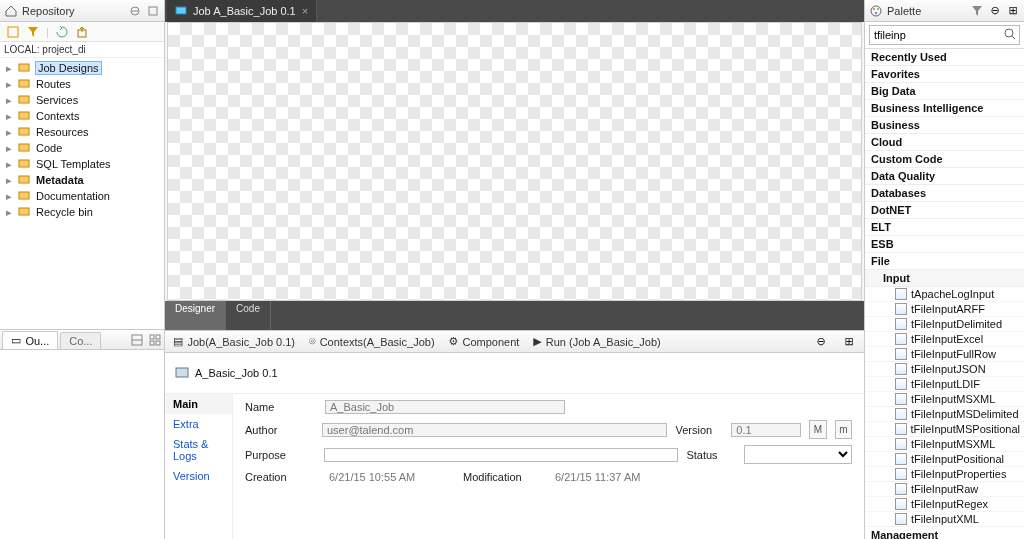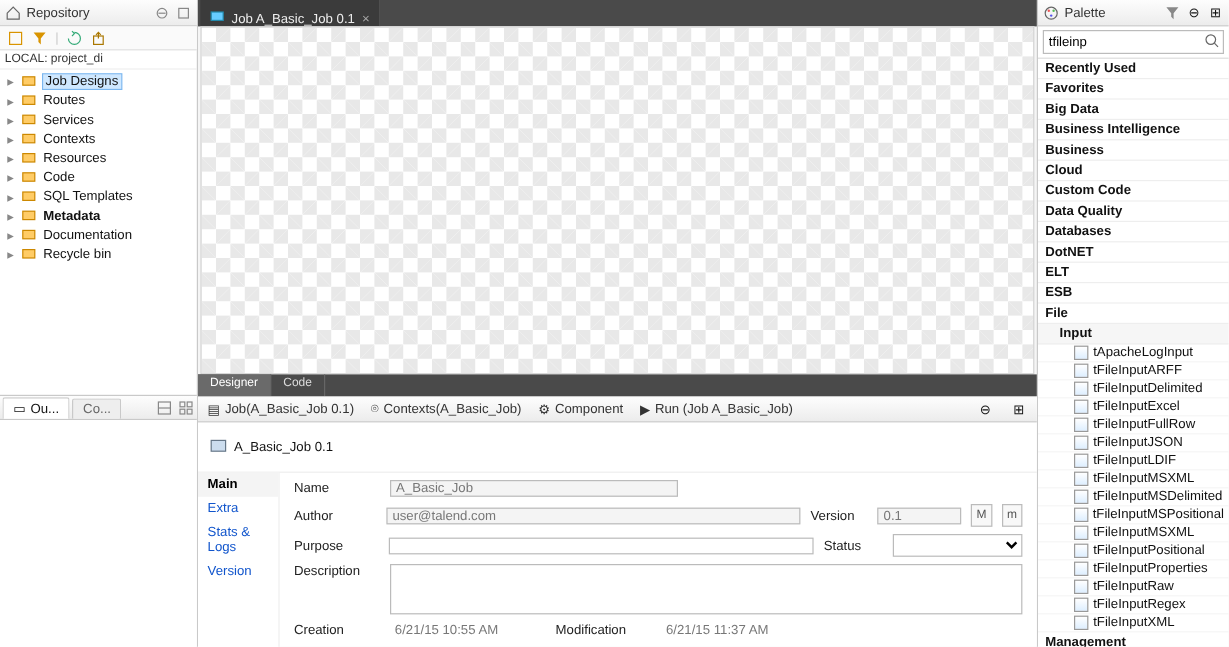--- a/index.html
+++ b/index.html
@@ -18,33 +18,33 @@
   .tree-item .arrow{position:absolute;left:6px;color:#888;}
   .tree-item .ico16{width:14px;height:14px;display:inline-block;}
   .left .lower { height:215px; border-top:1px solid #c9c9c9; display:flex; flex-direction:column;}
   .tabs-sm { display:flex; background:linear-gradient(#fdfdfd,#ececec); border-bottom:1px solid #c9c9c9; height:20px; align-items:flex-end;}
   .tabs-sm .tab{ padding:2px 8px; border:1px solid #c9c9c9; border-bottom:none; margin-left:2px; background:#fff; border-radius:2px 2px 0 0; display:flex; gap:4px; align-items:center; font-size:10px;}
   .tabs-sm .tab.inact{background:#eee;color:#666;}
   .tabs-sm .spacer{flex:1;}
   
   .center { display:flex; flex-direction:column; border-right:1px solid #c9c9c9;}
   .ed-tabbar{height:22px;background:#4a4a4a;display:flex;align-items:center;padding-left:2px;}
-  .ed-tab{height:22px;background:#3b3b3b;color:#eee;display:flex;align-items:flex-end;padding:0 8px;gap:6px;font-size:11px;border-right:1px solid #555;}
+  .ed-tab{height:22px;background:#3b3b3b;color:#eee;display:flex;align-items:center;padding:0 8px;gap:6px;font-size:11px;border-right:1px solid #555;}
   .ed-tab .close{color:#aaa;cursor:pointer;}
   .canvas{flex:1;background:#fff;
     background-image:
       linear-gradient(45deg,#e8e8e8 25%,transparent 25%),
       linear-gradient(-45deg,#e8e8e8 25%,transparent 25%),
       linear-gradient(45deg,transparent 75%,#e8e8e8 75%),
       linear-gradient(-45deg,transparent 75%,#e8e8e8 75%);
     background-size:24px 24px;
     background-position:0 0,0 12px,12px -12px,-12px 0;
     border:1px solid #d0d0d0;margin:0 2px;
   }
-  .dc-tabs{height:18px;background:#4a4a4a;display:flex;}
+  .dc-tabs{height:29px;background:#4a4a4a;display:flex;}
   .dc-tabs .dct{color:#ddd;padding:2px 10px;font-size:10px;border-right:1px solid #666;cursor:pointer;}
   .dc-tabs .dct.active{background:#6a6a6a;color:#fff;}
   .props{height:214px;border-top:1px solid #c9c9c9;display:flex;flex-direction:column;background:#fff;}
   .prop-tabs{height:22px;background:linear-gradient(#fdfdfd,#ececec);border-bottom:1px solid #c9c9c9;display:flex;align-items:center;gap:14px;padding:0 8px;}
   .prop-tabs .pt{display:flex;align-items:center;gap:4px;color:#333;cursor:pointer;}
   .prop-tabs .fill{flex:1;}
   .prop-title{padding:12px 10px;font-weight:normal;font-size:13px;display:flex;align-items:center;gap:6px;border-bottom:1px solid #eee;}
   .prop-body{flex:1;display:flex;}
   .prop-side{width:68px;border-right:1px solid #eee;background:#fff;}
   .prop-side .ps{padding:4px 8px;cursor:pointer;color:#15c;}
@@ -287,24 +287,20 @@
             <input type="text" class="ver" readonly="" value="0.1" style="">
             <span class="sqbtn">M</span>
             <span class="sqbtn">m</span>
           </div>
           <div class="row">
             <label>Purpose</label>
             <input type="text" class="wide" value="" style="">
             <label class="vlabel">Status</label>
             <select><option></option></select>
           </div>
-          <div class="row" style="align-items:flex-start;">
-            <label>Description</label>
-            <textarea style=""></textarea>
-          </div>
           <div class="row">
             <label>Creation</label>
             <input type="text" readonly="" style="width: 130px; border: none; background: transparent;" value="6/21/15 10:55 AM">
             <label style="width:80px;">Modification</label>
             <input type="text" readonly="" style="width: 130px; border: none; background: transparent;" value="6/21/15 11:37 AM">
           </div>
         </div>
       </div>
     </div>
   </div>

